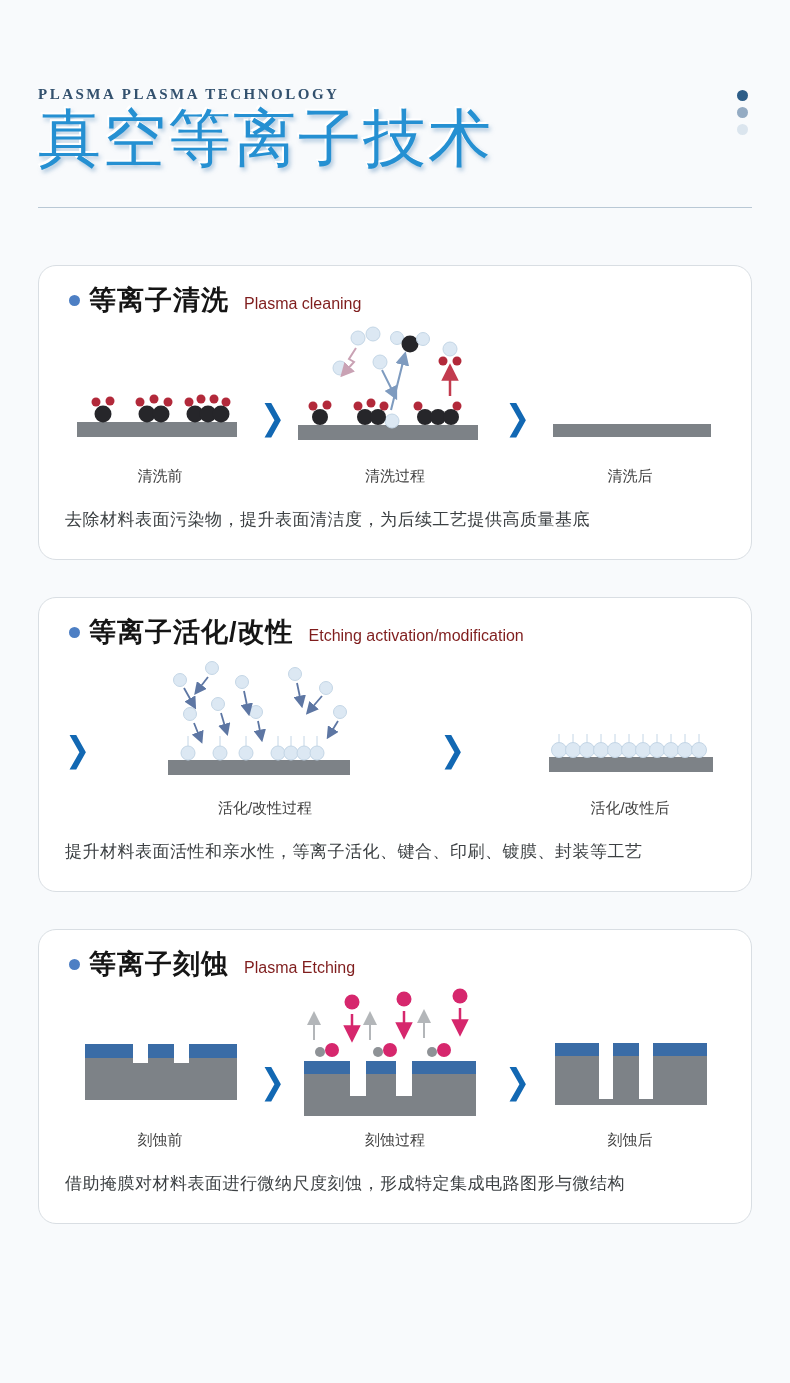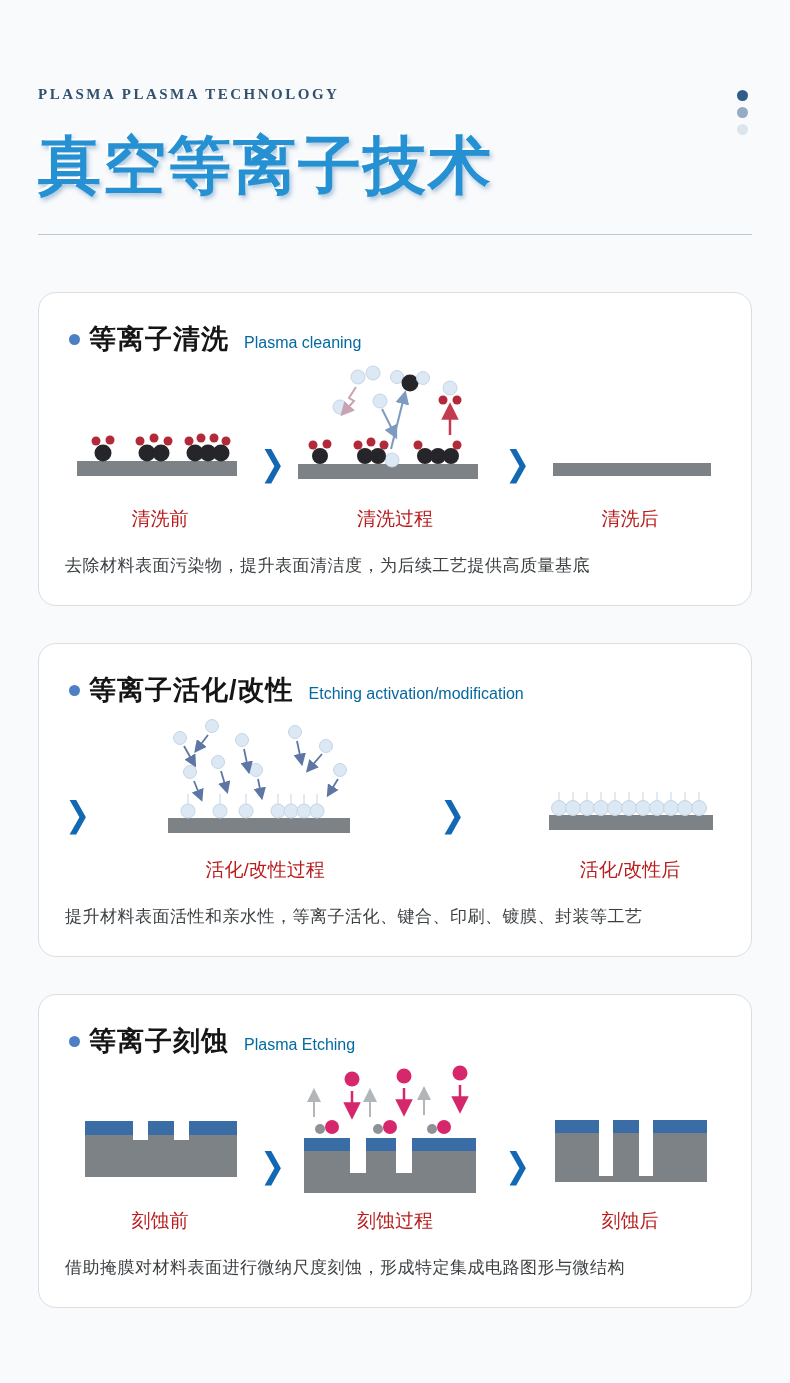--- a/index.html
+++ b/index.html
@@ -14,42 +14,42 @@
   .eyebrow{
     font-family:"Liberation Serif","DejaVu Serif",serif;
     font-size:15px;letter-spacing:2.5px;color:#33516e;font-weight:600;
   }
   .dots{position:absolute;top:90px;right:42px;display:flex;flex-direction:column;align-items:center;gap:6px;}
   .dot{width:11px;height:11px;border-radius:50%;}
   .dot-1{background:#2d5d88;}
   .dot-2{background:#94abc3;}
   .dot-3{background:#dbe5ee;}
   .big-title{
-    margin:29px 0 0 0;
+    margin:2px 0 0 0;
     font-family:"Liberation Serif","DejaVu Serif",serif;
-    font-size:63px;line-height:1.1;font-weight:700;color:#2590d2;
+    font-size:63px;line-height:1.1;font-weight:400;color:#2590d2;
     text-shadow:-2px -2px 0 #ffffff,2px 3px 4px rgba(110,155,195,.55);
     letter-spacing:2px;
   }
   .divider{margin-top:33px;height:1px;background:#b9c8d5;}
   .subtitle{margin:29px 0 0 6px;font-size:21px;color:#45484c;}
   .card{
     margin:37px 38px 0 38px;
     background:#ffffff;border:1px solid #d9dee3;border-radius:18px;
-    padding:26px 26px 28px 26px;
+    padding:14px 26px 28px 26px;
     box-sizing:border-box;
   }
   .card-first{margin-top:57px;}
   .card-header{display:flex;align-items:baseline;gap:9px;margin:2px 0 0 4px;}
   .bullet{width:11px;height:11px;border-radius:50%;background:#4d7fc4;align-self:center;flex:none;}
   .card-title{margin:0;font-size:27px;font-weight:700;color:#151515;letter-spacing:1px;}
-  .card-title-en{font-size:16px;color:#0369a1;margin-left:6px;}
+  .card-title-en{font-size:16px;color:#7f1d1d;margin-left:6px;}
   .stages{display:flex;align-items:flex-end;justify-content:space-between;margin-top:4px;}
   .stage{display:flex;flex-direction:column;align-items:center;}
-  .stage-label{margin-top:10px;font-size:19px;color:#b91c1c;}
+  .stage-label{margin-top:10px;font-size:15px;color:#404040;}
   .chevron{
     font-size:30px;font-weight:700;color:#1268b3;
     margin-bottom:52px;transform:scaleY(1.15);
     user-select:none;
   }
   .card-desc{margin:22px 0 0 0;text-align:left;font-size:17px;color:#3c4043;letter-spacing:.5px;}
   svg{display:block;}
 </style>
 </head>
 <body>

